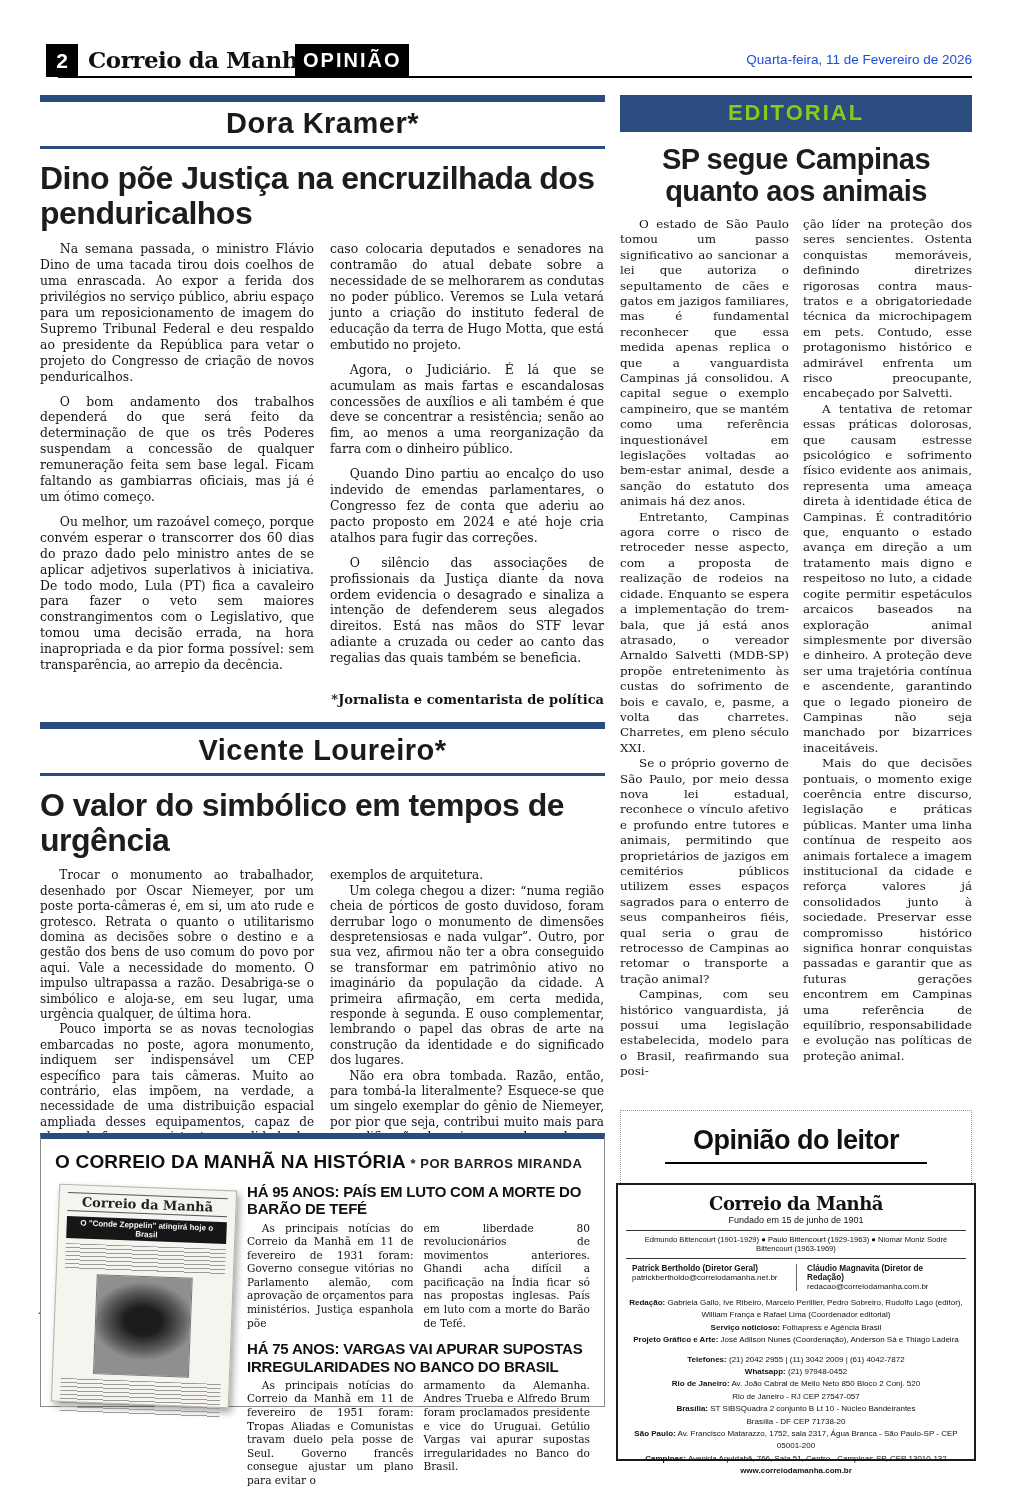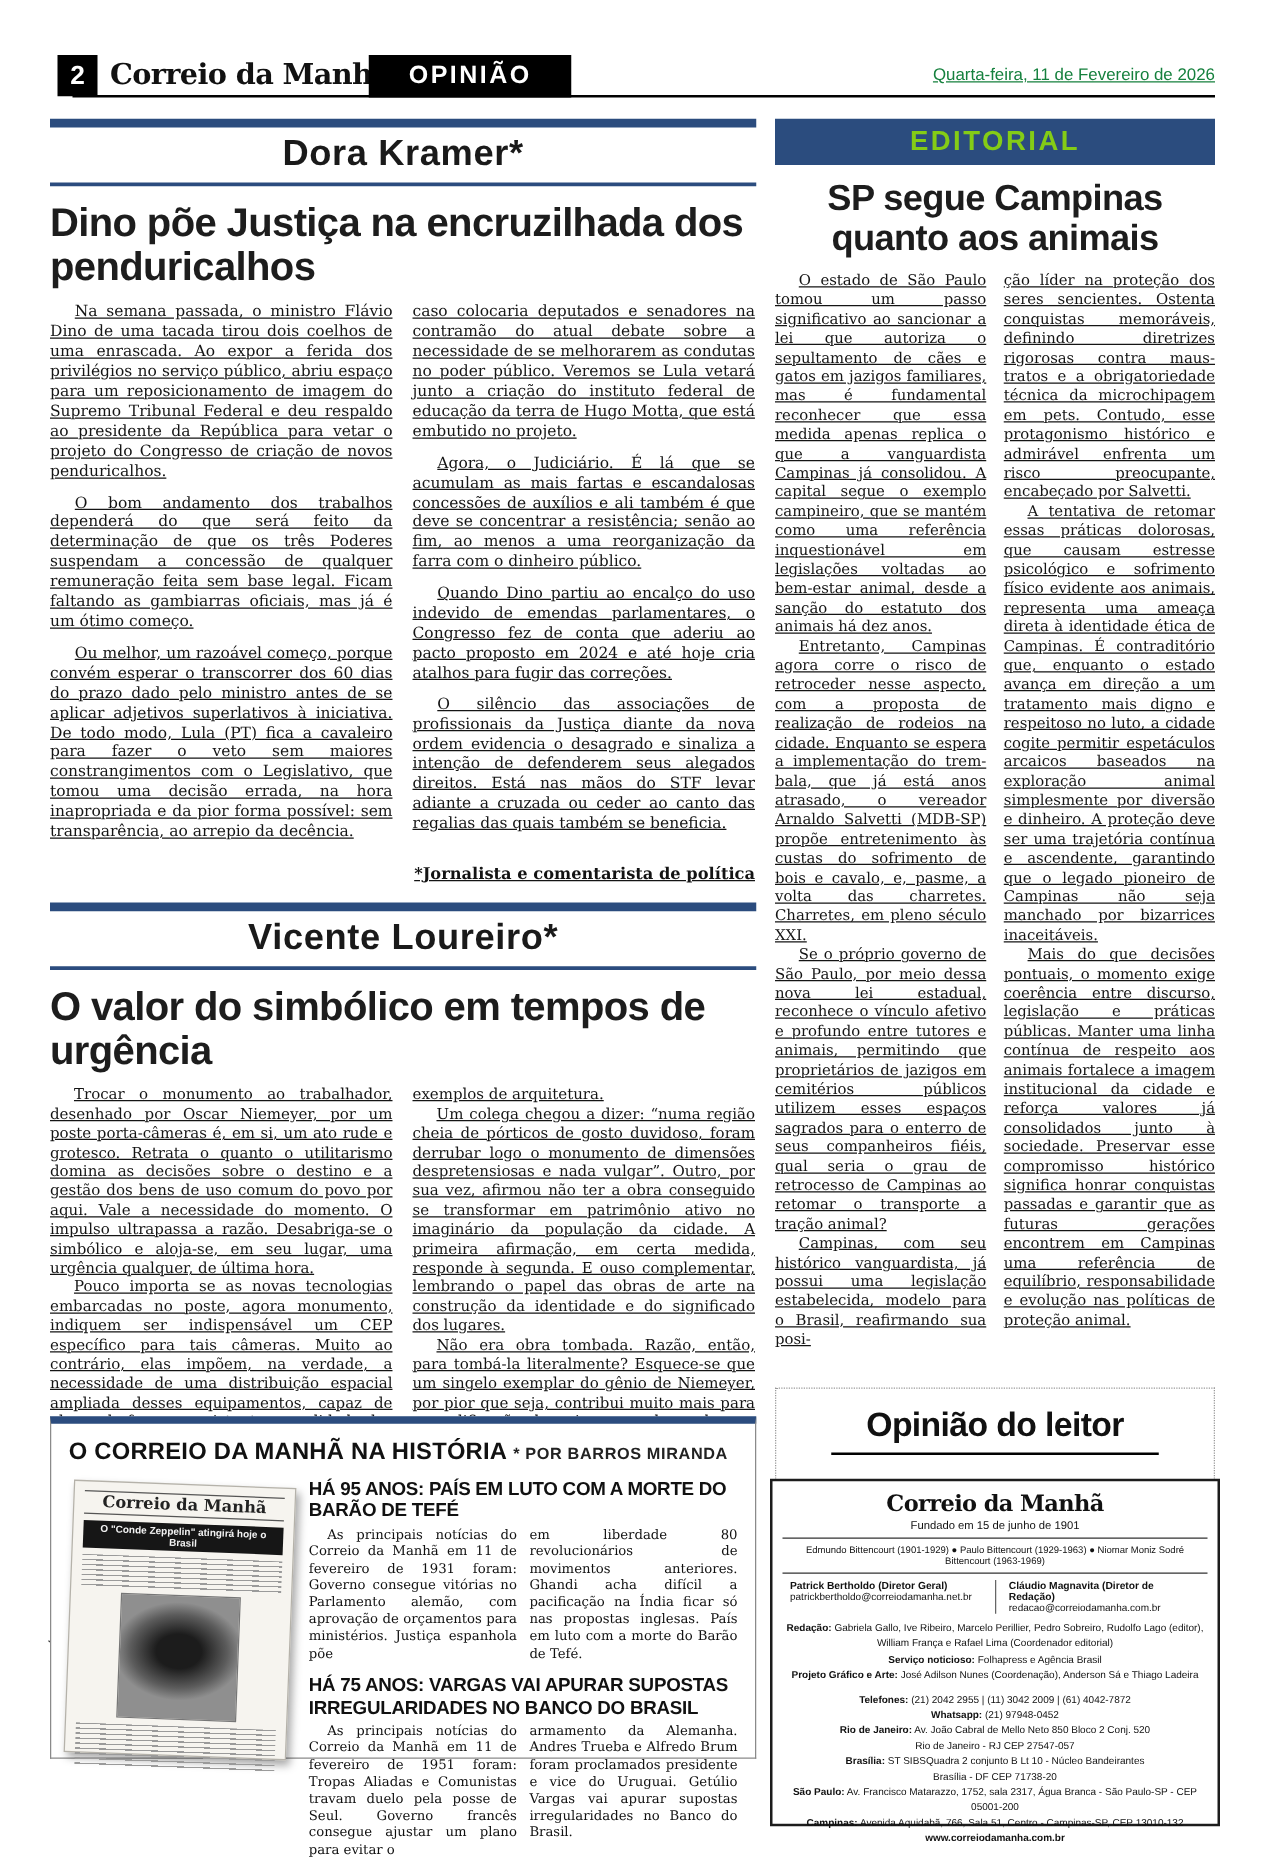--- a/index.html
+++ b/index.html
@@ -15,43 +15,43 @@
   .pagenum {
     position:absolute; left:6px; top:0; width:32px; height:33px; background:#000; color:#fff;
     font-weight:700; font-size:21px; display:flex; align-items:center; justify-content:center;
   }
   .mastheadname {
     position:absolute; left:48px; top:2px; font-family:"DejaVu Serif", serif;
     font-weight:700; font-size:23px; letter-spacing:-0.5px;
   }
   .sectionbox {
     position:absolute; left:255px; top:0; background:#000; color:#fff; font-weight:700;
-    font-size:20px; letter-spacing:2px; padding:5px 32px 6px;
-  }
-  .dateline { position:absolute; right:0; top:8px; font-size:13.5px; color:#15803d;text-decoration:underline; }
+    font-size:20px; letter-spacing:2px; padding:5px 8px 6px;
+  }
+  .dateline { position:absolute; right:0; top:8px; font-size:13.5px; color:#1d4ed8; }
 
   
   .leftcol { position:absolute; left:40px; top:95px; width:565px; }
   .rightcol { position:absolute; left:620px; top:95px; width:352px; }
 
   .navybar { height:7px; background:#2b4c7e; }
   .navyrule { height:3px; background:#2b4c7e; }
   .authorname {
     text-align:center; font-size:29px; font-weight:700; letter-spacing:0.5px;
     padding:5px 0 6px; color:#1a1a1a;
   }
   .bigheadline {
     text-align:left; font-size:32px; font-weight:700; line-height:1.1;
     letter-spacing:-0.5px; color:#1d1d1d; padding:12px 0 10px;
   }
   .artcols { display:flex; gap:16px; }
   .artcol { width:274px; }
   .bodytxt {
     font-family:"DejaVu Serif", serif; font-size:12.4px; line-height:15.9px;
-    text-align:justify; color:#141414;text-decoration:underline;
+    text-align:justify; color:#141414;
   }
   .bodytxt p { text-indent:1.6em; }
   .bodytxt p.cont { text-indent:0; }
   .gapped p + p { margin-top:9px; }
   .byline {
     font-family:"DejaVu Serif", serif; font-weight:700; font-size:13px;
     text-align:right; margin-top:26px;
   }
 
   

